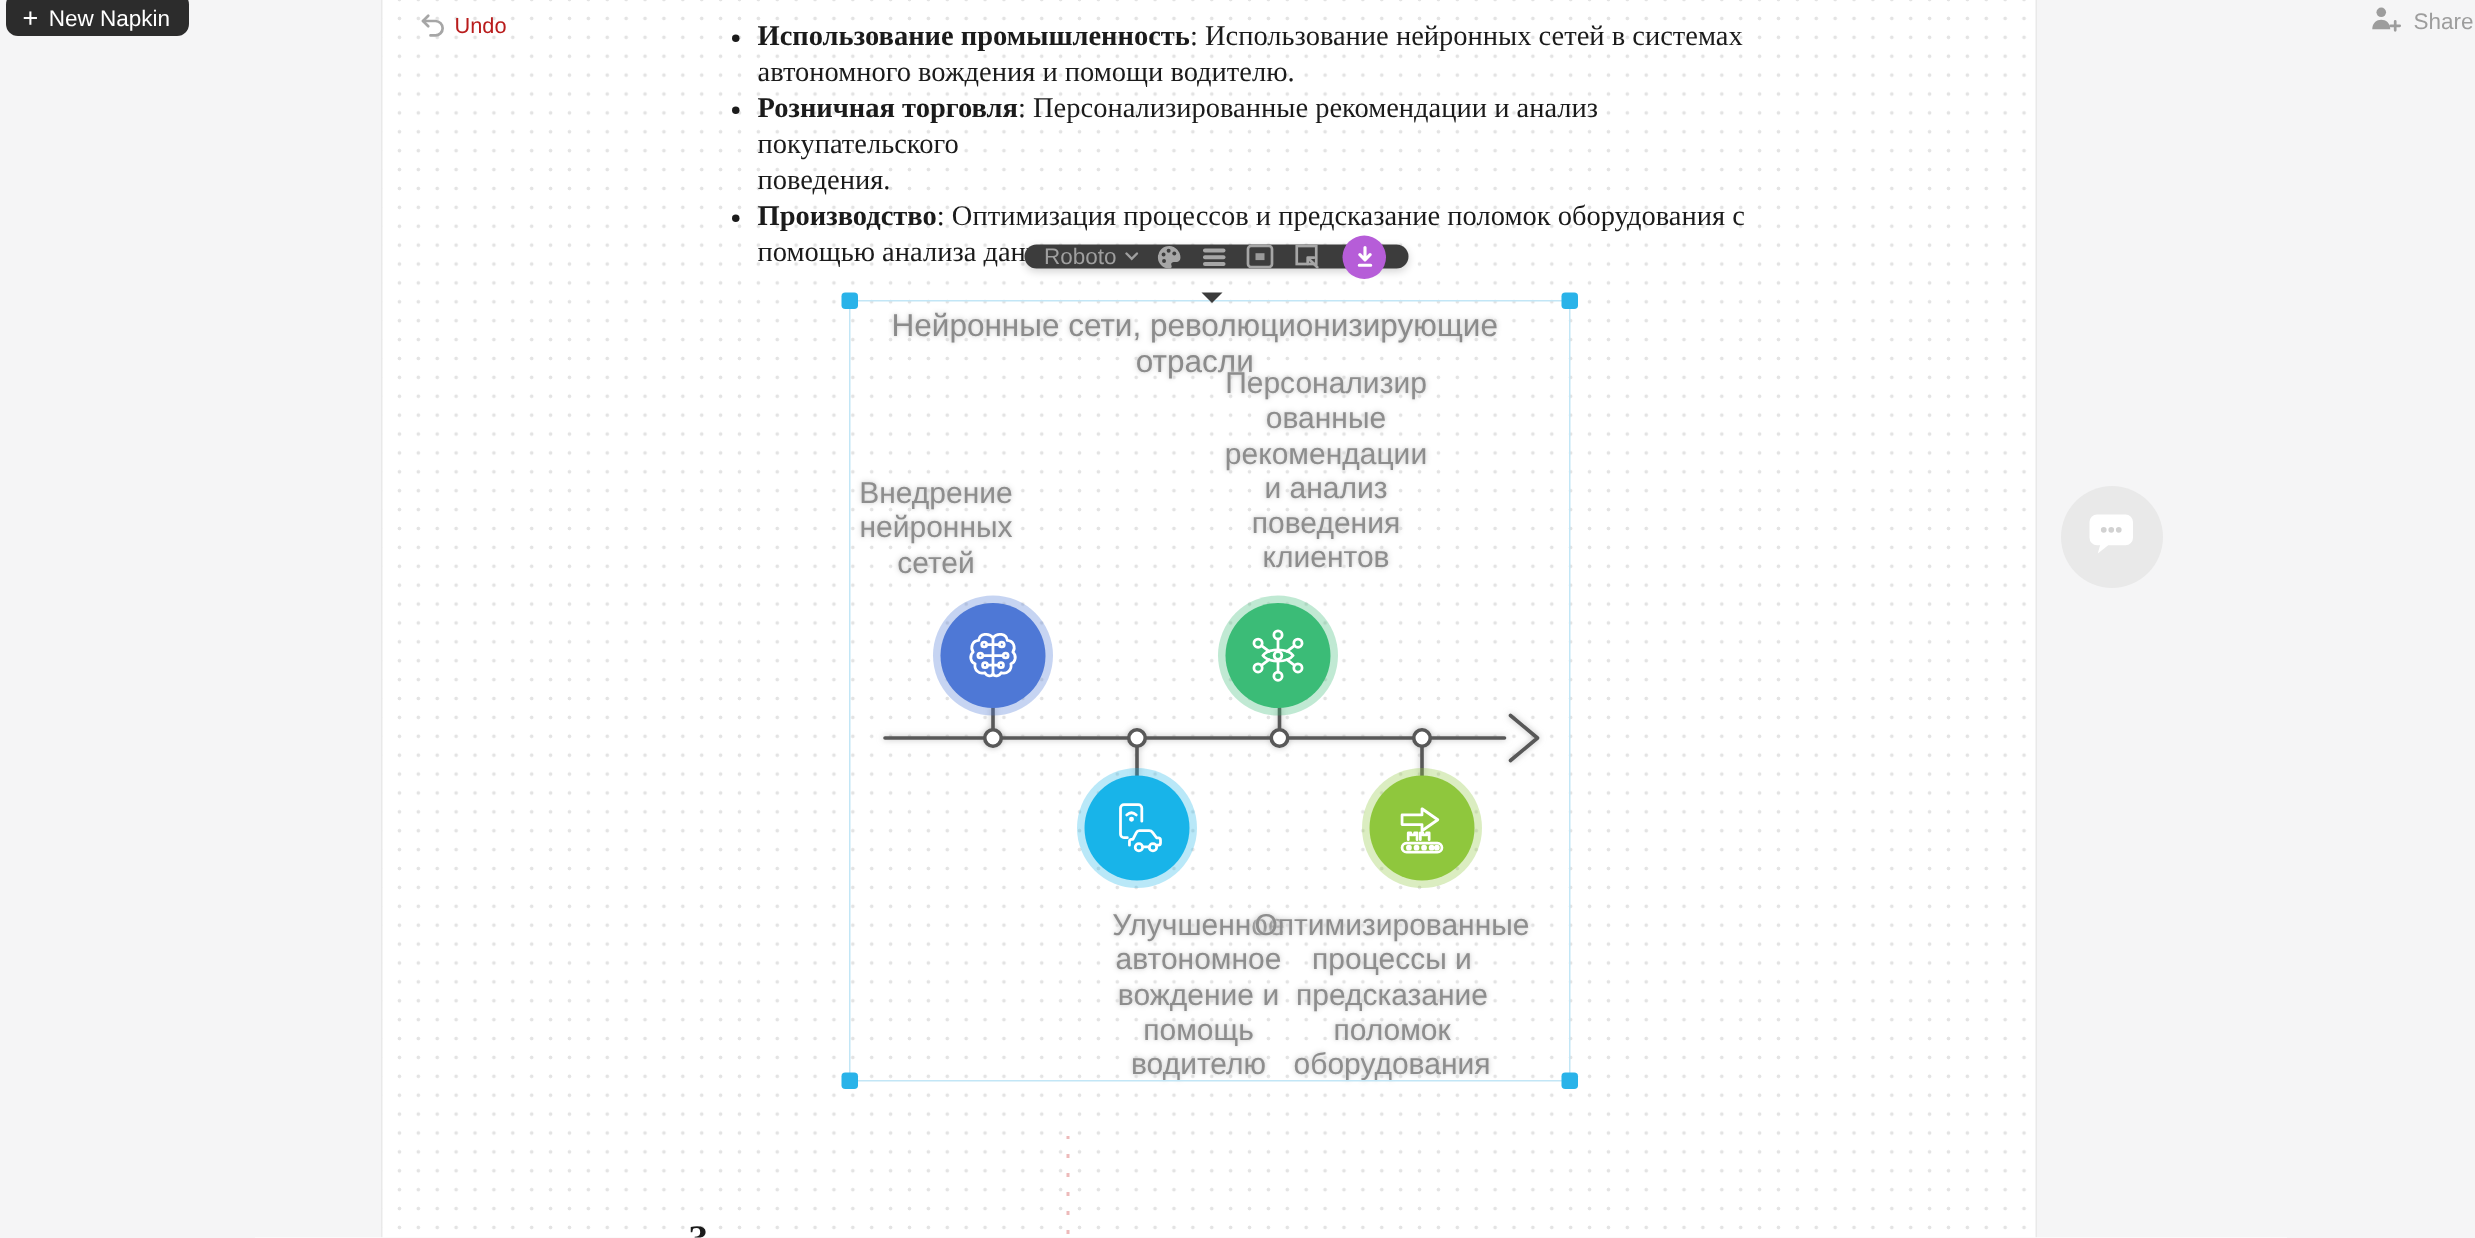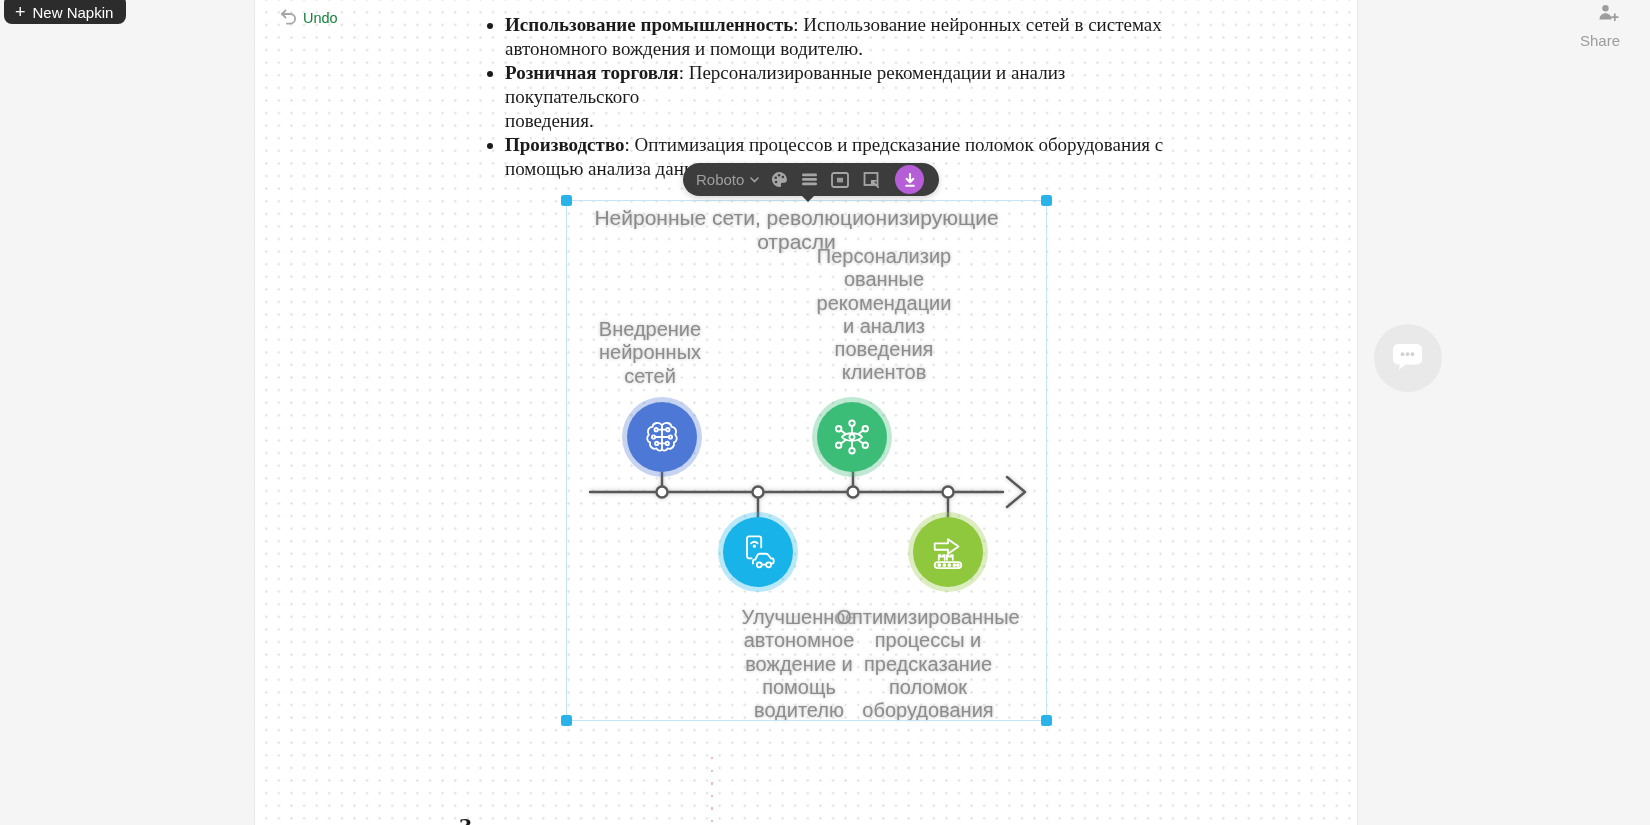--- a/index.html
+++ b/index.html
@@ -21,45 +21,45 @@
 
   
   .new-napkin {
     position:absolute; left:4px; top:-5px; height:29px; padding:5px 13px 0 11px;
     background:#2c2c2c; color:#fff; border-radius:8px; font-size:15px;
     display:flex; align-items:center; gap:7px; cursor:pointer; z-index:30;
   }
   .new-napkin .plus { font-size:18px; font-weight:400; line-height:1; }
   .undo-btn {
     position:absolute; left:279px; top:7px; display:flex; align-items:center; gap:6px;
-    color:#15803d; font-size:14.5px; cursor:pointer; z-index:30;
+    color:#b91c1c; font-size:14.5px; cursor:pointer; z-index:30;
   }
   .share-btn {
-    position:absolute; left:1580px; top:3px; display:flex; align-items:flex-end; gap:7px;
-    color:#9d9d9d; font-size:15px; cursor:pointer; z-index:30;flex-direction:column;
+    position:absolute; left:1580px; top:3px; display:flex; align-items:center; gap:7px;
+    color:#9d9d9d; font-size:15px; cursor:pointer; z-index:30;
   }
   .chat-fab {
     position:absolute; left:1374px; top:324px; width:68px; height:68px; border-radius:50%;
     background:#e9e9e9; display:flex; align-items:center; justify-content:center; cursor:pointer;
   }
 
   
   .doc { position:absolute; left:468px; top:13px; width:700px;
          font-family:"Liberation Serif", serif; font-size:19px; line-height:24px; color:#1b1b1b; }
   .doc ul { margin:0; padding-left:37px; }
   .doc li { white-space:pre-line; }
   .doc .term { font-weight:700; }
   .partial-heading {
     position:absolute; left:459px; top:813px; font-family:"Liberation Serif", serif;
     font-weight:700; font-size:24px; color:#1b1b1b;
   }
 
   
   .toolbar {
-    position:absolute; left:683px; top:163px; height:33px; width:256px;
+    position:absolute; left:683px; top:163px; height:16px; width:256px;
     background:#3c3c3c; border-radius:17px; display:flex; align-items:center;
     padding:0 2px 0 13px; gap:10px; z-index:40;
     box-shadow:0 2px 6px rgba(0,0,0,.18);
   }
   .toolbar .pointer {
     position:absolute; left:118px; top:32px; width:0; height:0;
     border:7px solid transparent; border-top:7px solid #3c3c3c; border-bottom:0;
   }
   .font-select { display:flex; align-items:center; gap:6px; color:#9f9f9f; font-size:15px; cursor:pointer; }
   .tb-icon { display:flex; align-items:center; justify-content:center; cursor:pointer; }
@@ -83,21 +83,21 @@
   
   .dtitle {
     position:absolute; left:566px; top:206px; width:461px; text-align:center;
     font-size:21px; color:#8b8b8b; text-shadow:0 0 4px #cfcfcf, 0 0 2px #dedede;
   }
   .dlabel {
     position:absolute; transform:translateX(-50%); text-align:center; white-space:pre-line;
     font-size:20px; line-height:23.3px; color:#8d8d8d;
     text-shadow:0 0 4px #cfcfcf, 0 0 2px #dedede;
   }
-  .lb-1 { left:650px; top:318px; } .lb-2 { left:852px; top:245px;margin-left:32px; }
+  .lb-1 { left:624px; top:318px; } .lb-2 { left:852px; top:245px;margin-left:32px; }
   .lb-3 { left:799px; top:606px; } .lb-4 { left:928px; top:606px; }
 
   .node-circle {
     position:absolute; width:70px; height:70px; border-radius:50%;
     display:flex; align-items:center; justify-content:center; z-index:5;
   }
   .nc-brain    { left:627px; top:402px; background:#4e78d6; box-shadow:0 0 0 5px rgba(78,120,214,.32); }
   .nc-network  { left:817px; top:402px; background:#3bbc77; box-shadow:0 0 0 5px rgba(59,188,119,.32); }
   .nc-car      { left:723px; top:517px; background:#18b4e9; box-shadow:0 0 0 5px rgba(24,180,233,.30); }
   .nc-conveyor { left:913px; top:517px; background:#8fc73d; box-shadow:0 0 0 5px rgba(143,199,61,.32); }

